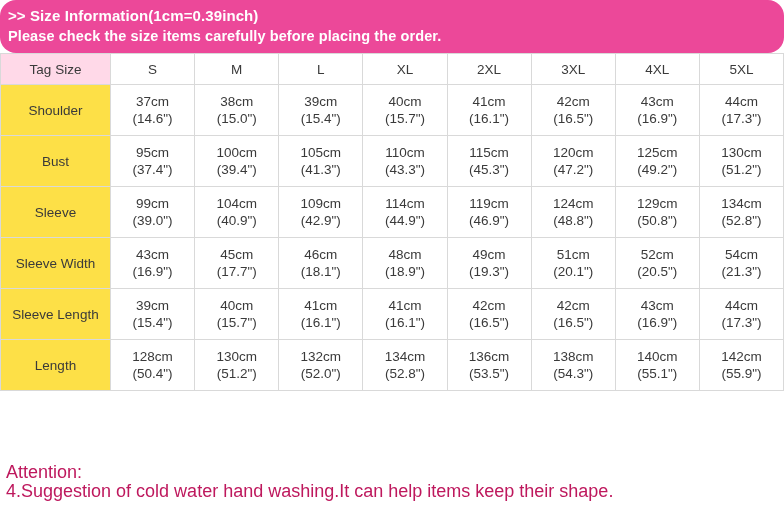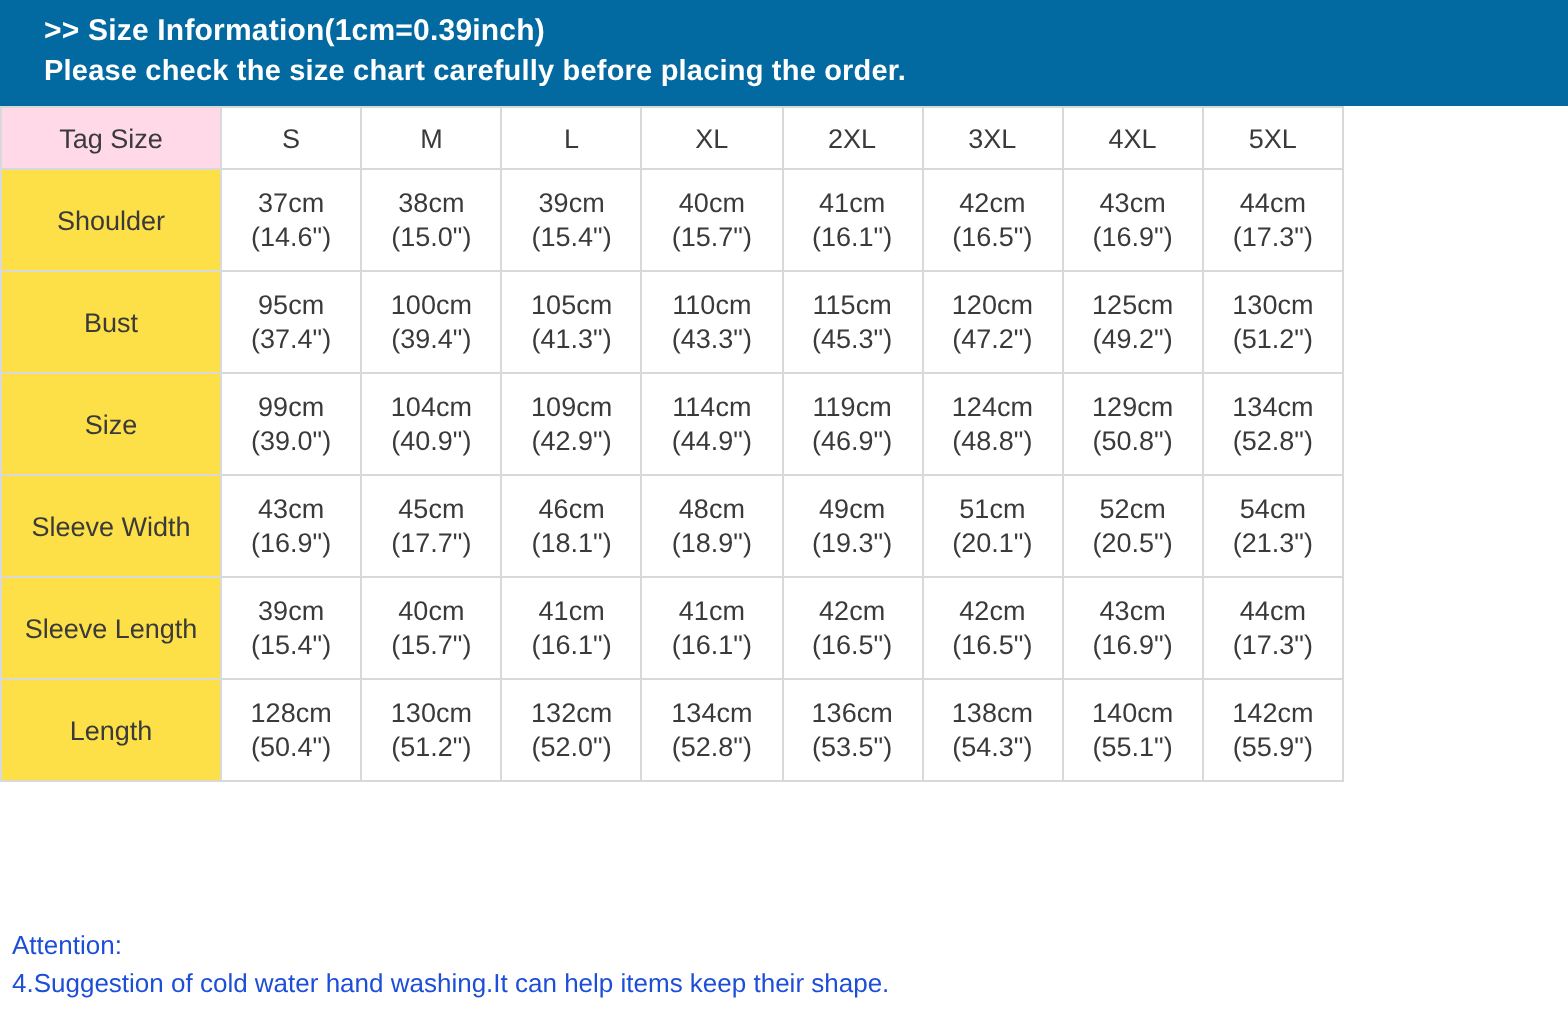--- a/index.html
+++ b/index.html
@@ -16,43 +16,44 @@
   .sheet {
     width: 784px;
     height: 505px;
     box-sizing: border-box;
     background: #fff;
     display: flex;
     flex-direction: column;
   }
   
   .header {
-    background: #0369a1;
+    background: #ec4899;
     color: #ffffff;
-    padding: 6px 10px 7px 22px;
+    padding: 6px 10px 7px 8px;
     box-sizing: border-box;
+    border-radius: 16px;
   }
   .header .line1 {
     font-size: 15px;
     font-weight: bold;
     line-height: 20px;
     letter-spacing: 0.1px;
   }
   .header .line2 {
     font-size: 14.5px;
     font-weight: bold;
     line-height: 20px;
     letter-spacing: 0.1px;
   }
   
   .table-wrap {
     flex: 1 1 auto;
   }
   table.size-chart {
-    width: 672px;
+    width: 784px;
     border-collapse: collapse;
     table-layout: fixed;
   }
   table.size-chart td, table.size-chart th {
     border: 1px solid #d9d9d9;
     text-align: center;
     vertical-align: middle;
     font-size: 13.5px;
     color: #3a3a3a;
     padding: 0;
@@ -86,37 +87,37 @@
   }
   td.cell .cm {
     display: block;
   }
   td.cell .inch {
     display: block;
   }
   
   .notes {
     padding: 5px 6px 4px 6px;
-    font-size: 13px;
-    color: #1d4ed8;
+    font-size: 18px;
+    color: #be185d;
     line-height: 19px;
   }
   .notes .n {
     display: block;
     white-space: pre-wrap;
   }
 </style>
 </head>
 <body>
 
 <div class="sheet">
 
   <div class="header">
     <div class="line1">&gt;&gt; Size Information(1cm=0.39inch)</div>
-    <div class="line2">Please check the size chart carefully before placing the order.</div>
+    <div class="line2">Please check the size items carefully before placing the order.</div>
   </div>
 
   <div class="table-wrap">
     <table class="size-chart">
       <colgroup>
         <col class="col-label">
         <col>
           <col>
           <col>
           <col>
@@ -206,21 +207,21 @@
               <span class="cm">125cm</span>
               <span class="inch">(49.2")</span>
             </td>
           <td class="cell">
               <span class="cm">130cm</span>
               <span class="inch">(51.2")</span>
             </td>
         </tr>
 
         <tr>
-          <td class="row-label">Size</td>
+          <td class="row-label">Sleeve</td>
           <td class="cell">
               <span class="cm">99cm</span>
               <span class="inch">(39.0")</span>
             </td>
           <td class="cell">
               <span class="cm">104cm</span>
               <span class="inch">(40.9")</span>
             </td>
           <td class="cell">
               <span class="cm">109cm</span>

